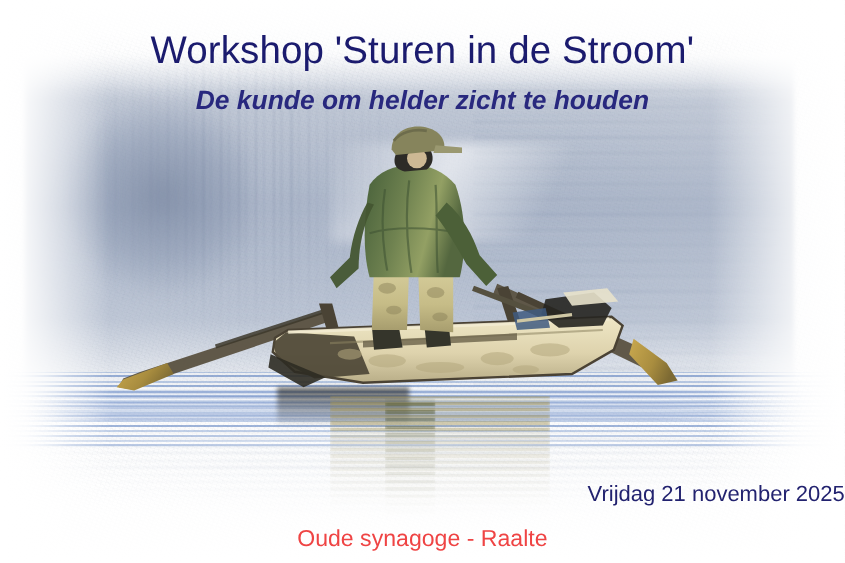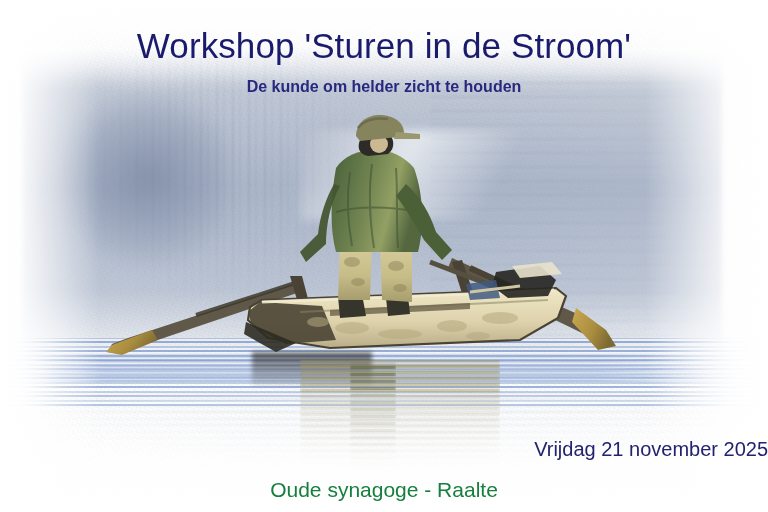--- a/index.html
+++ b/index.html
@@ -159,30 +159,30 @@
   .title{
     position:absolute;left:0;top:26px;width:768px;
     text-align:center;
     font-size:35px;font-weight:400;letter-spacing:.1px;
     color:#1b1b6e;
     white-space:nowrap;
   }
   .subtitle{
     position:absolute;left:0;top:78px;width:768px;
     text-align:center;
-    font-size:16px;font-weight:700;
+    font-size:24px;font-style:italic;font-weight:700;
     color:#28287e;
   }
   .date-line{
     position:absolute;left:0;top:438px;width:768px;
     text-align:right;font-size:20px;color:#22226f;
   }
   .venue-line{
     position:absolute;left:0;top:478px;width:768px;
-    text-align:center;font-size:21px;color:#15803d;
+    text-align:center;font-size:21px;color:#ef4444;
   }
 </style>
 </head>
 <body>
 
 <div class="poster">
 
   <div class="paper-base"></div>
   <div class="paper-grain"></div>
   <div class="paper-grain2"></div>

